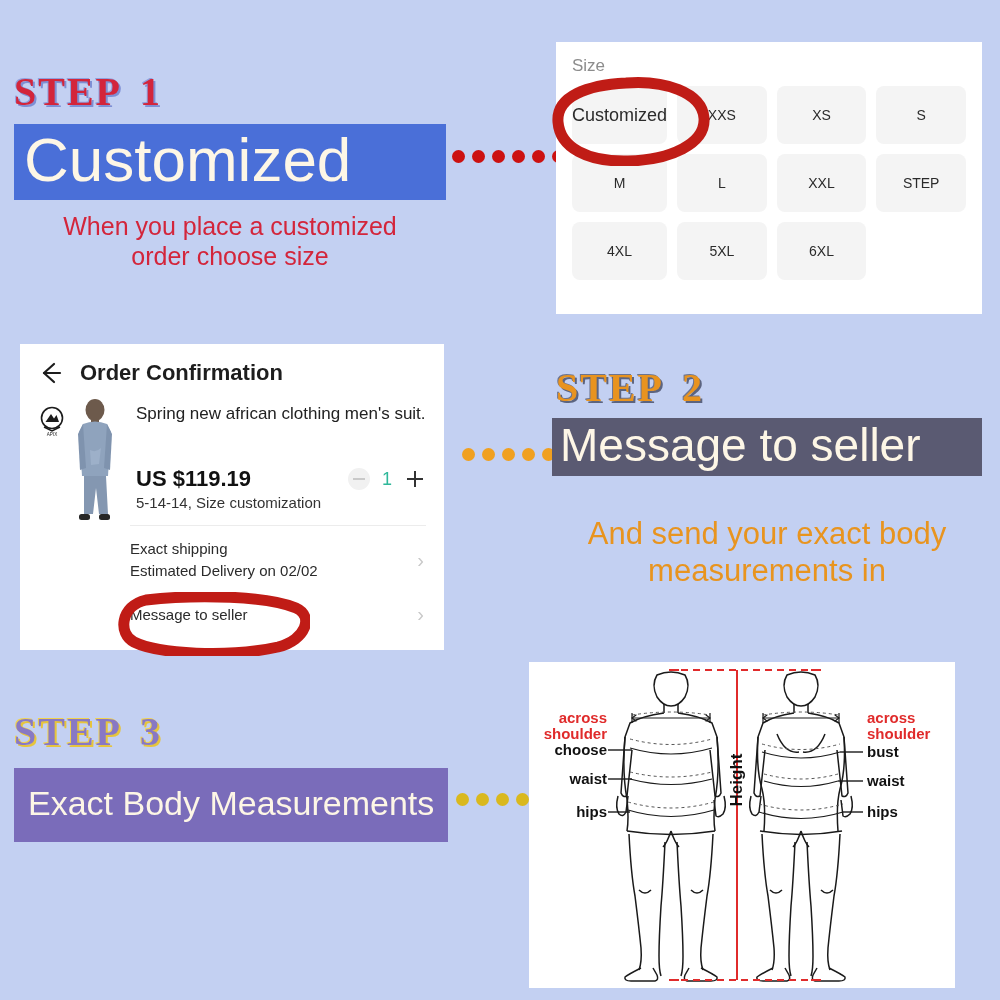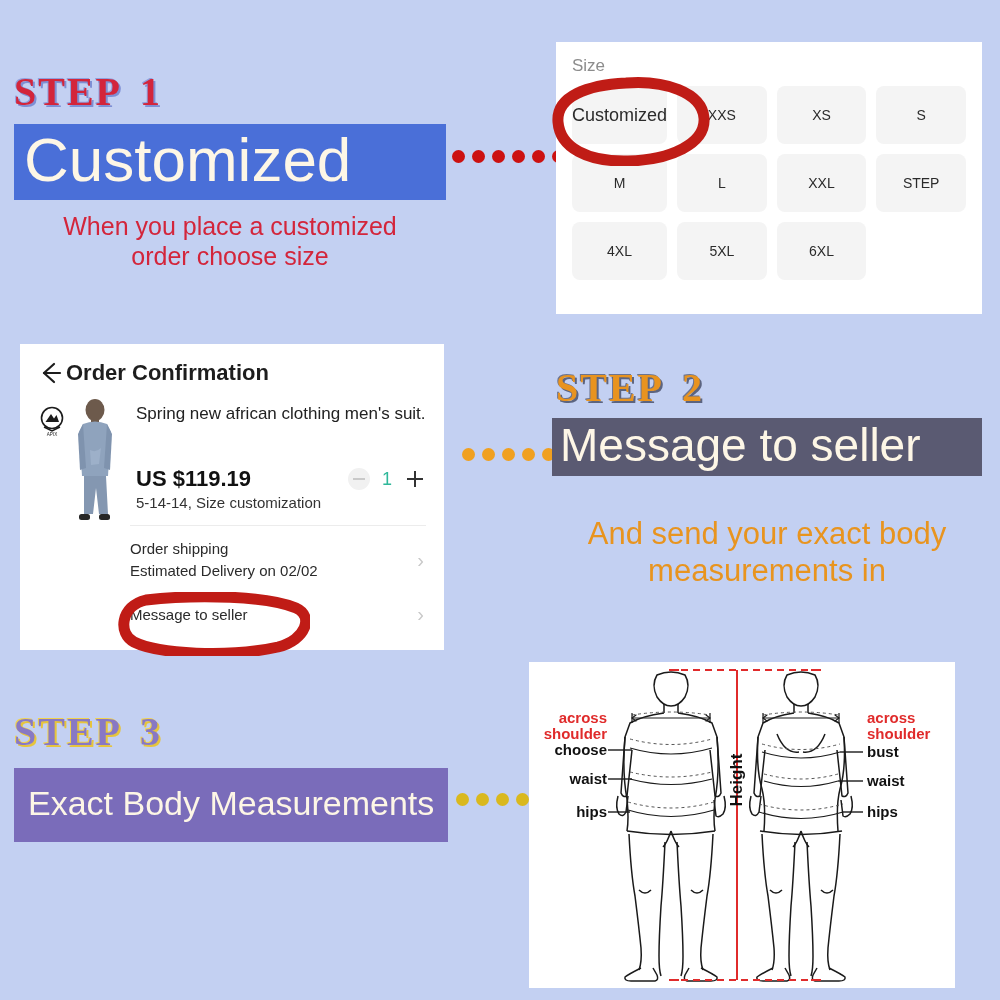--- a/index.html
+++ b/index.html
@@ -111,21 +111,21 @@
   }
   .size-cell.wide-label { font-size: 18px; }
 
   
   .circle-mark { pointer-events: none; }
 
   
   .oc-header {
     display: flex;
     align-items: center;
-    gap: 2px;
+    gap: 16px;
     padding: 16px 0 0 18px;
   }
   .oc-back { width: 26px; height: 26px; flex: 0 0 auto; }
   .oc-title {
     font-size: 22px;
     font-weight: 700;
     color: #1d1d1d;
   }
   .oc-body { display: flex; padding: 12px 18px 0 18px; gap: 12px; }
   .oc-thumbwrap { position: relative; width: 86px; flex: 0 0 auto; }
@@ -281,21 +281,21 @@
           </div>
         </div>
         <div class="oc-variant">5-14-14,  Size customization</div>
       </div>
     </div>
 
     <div class="oc-divider"></div>
 
     <div class="oc-row">
       <div class="oc-row-text">
-        <div>Order shipping</div>
+        <div>Exact shipping</div>
         <div>Estimated Delivery on 02/02</div>
       </div>
       <div class="chev">›</div>
     </div>
 
     <div class="oc-row" style="padding-top:22px;">
       <div class="oc-row-text">Message to seller</div>
       <div class="chev">›</div>
     </div>
   </div>

